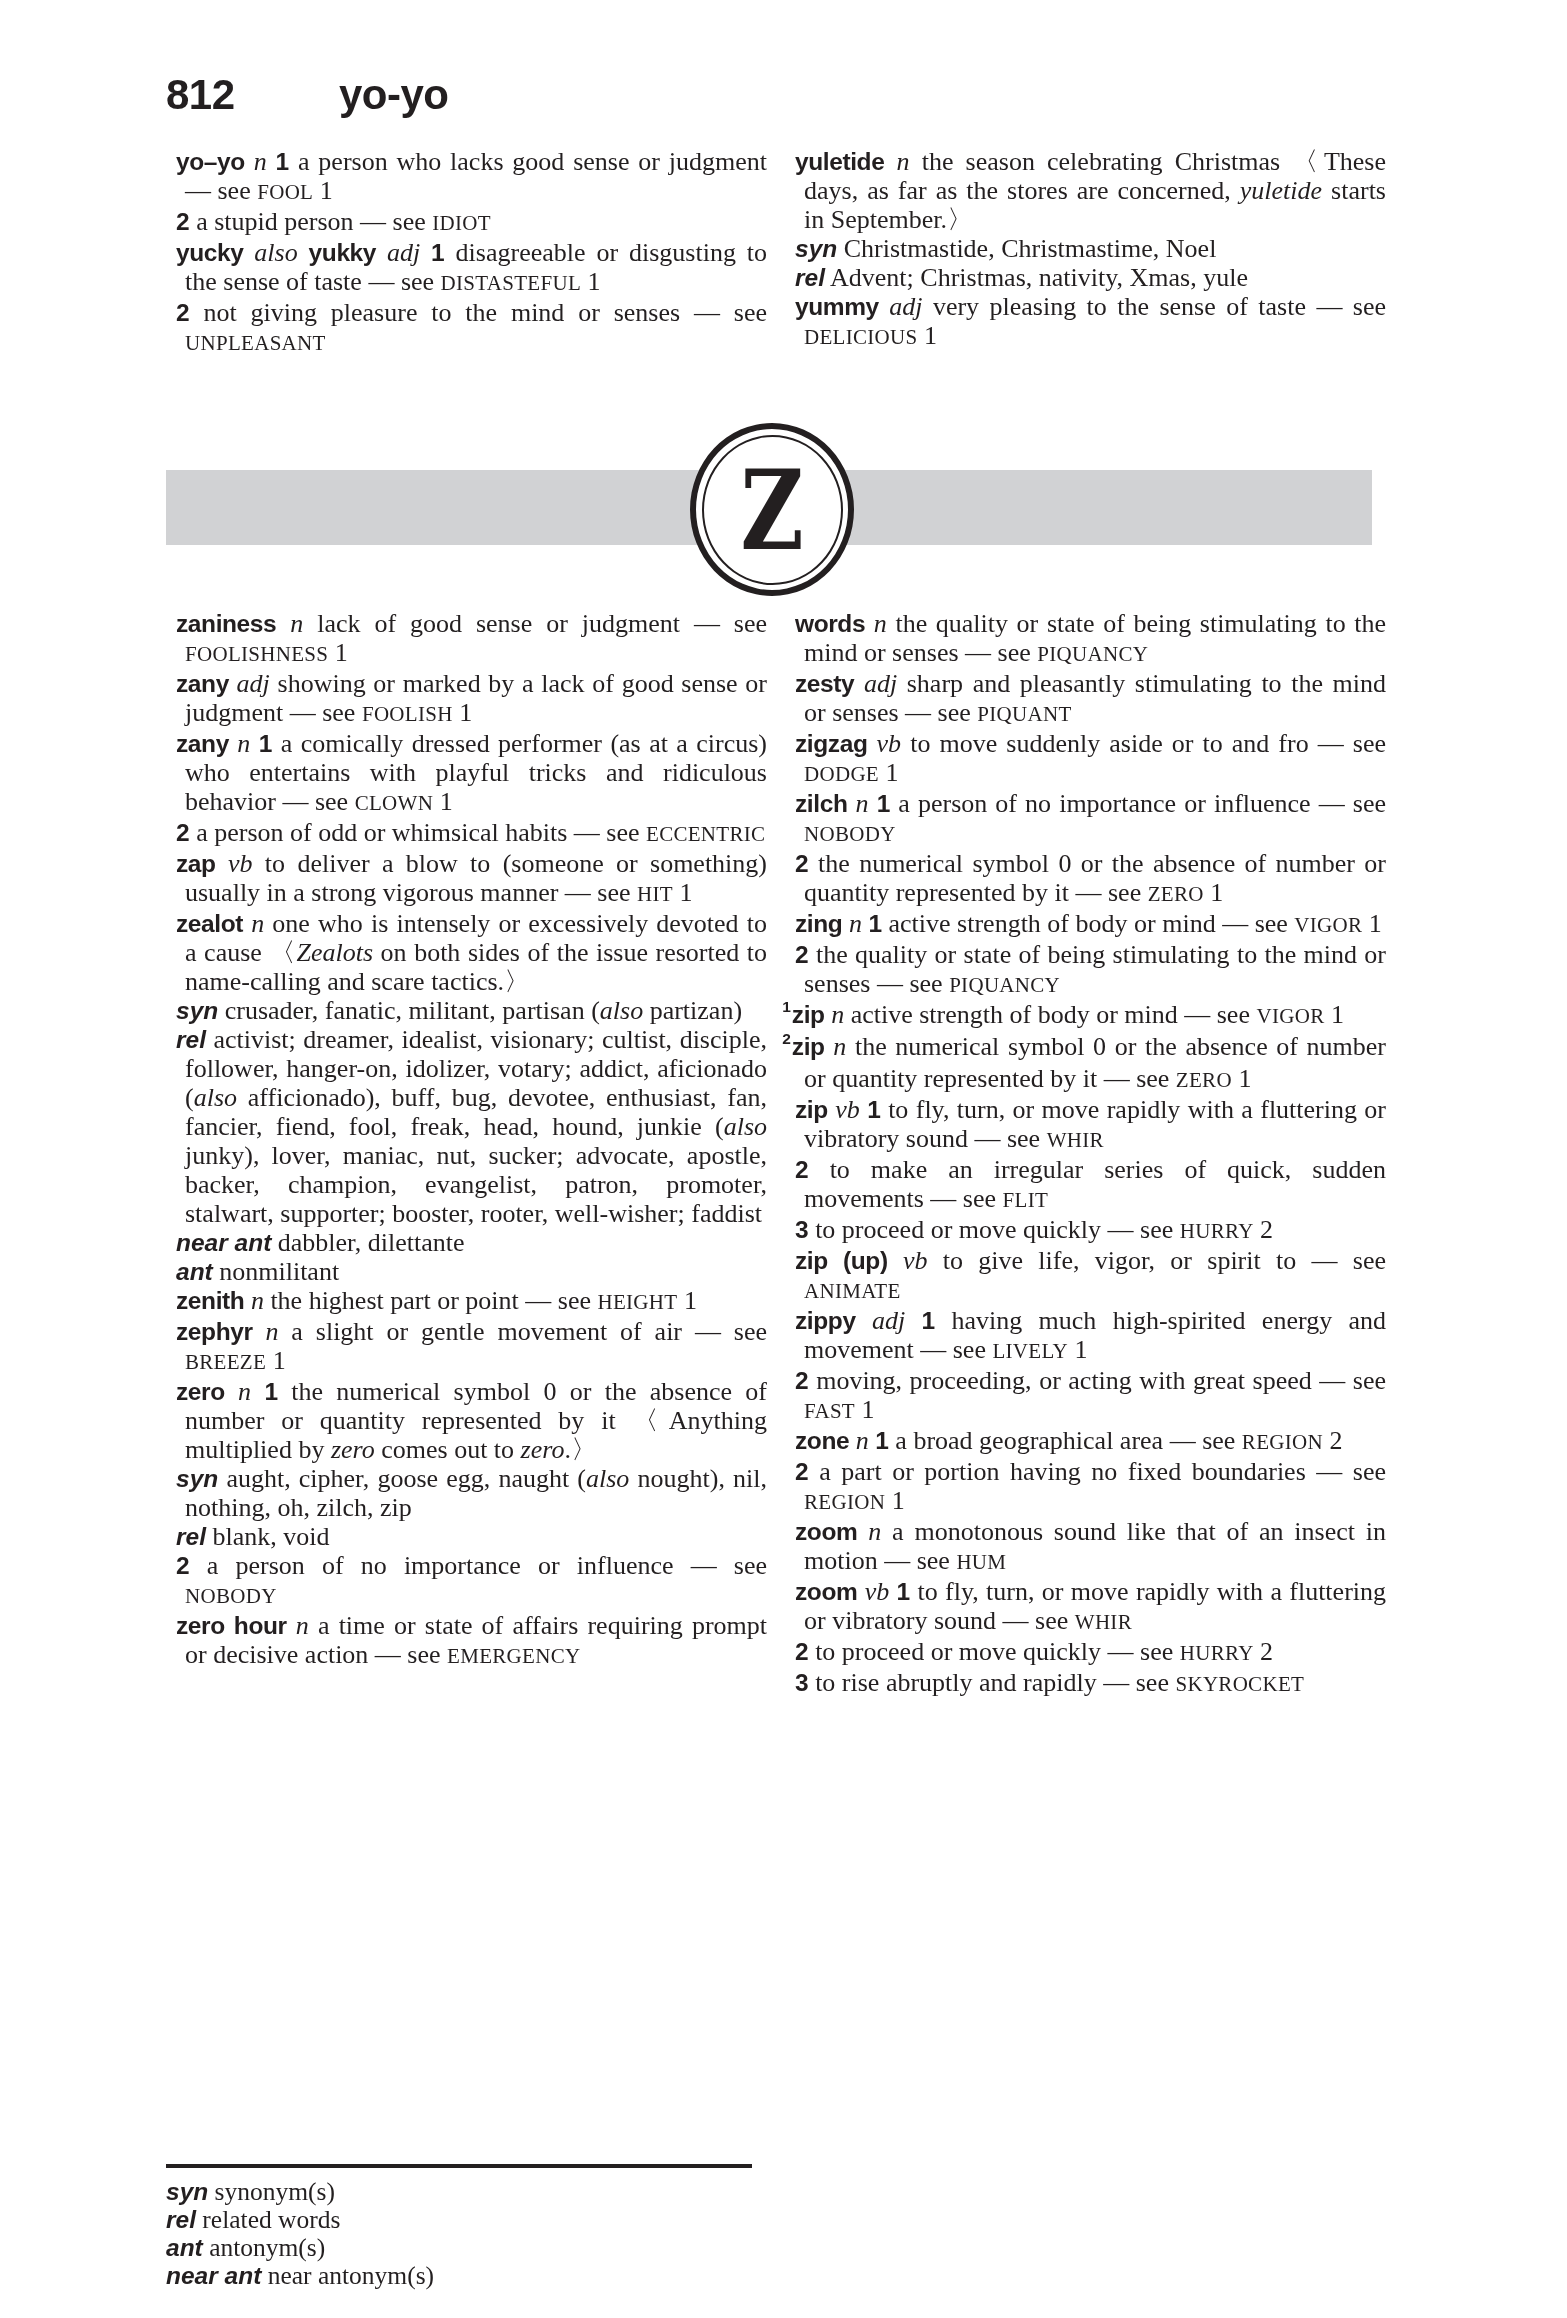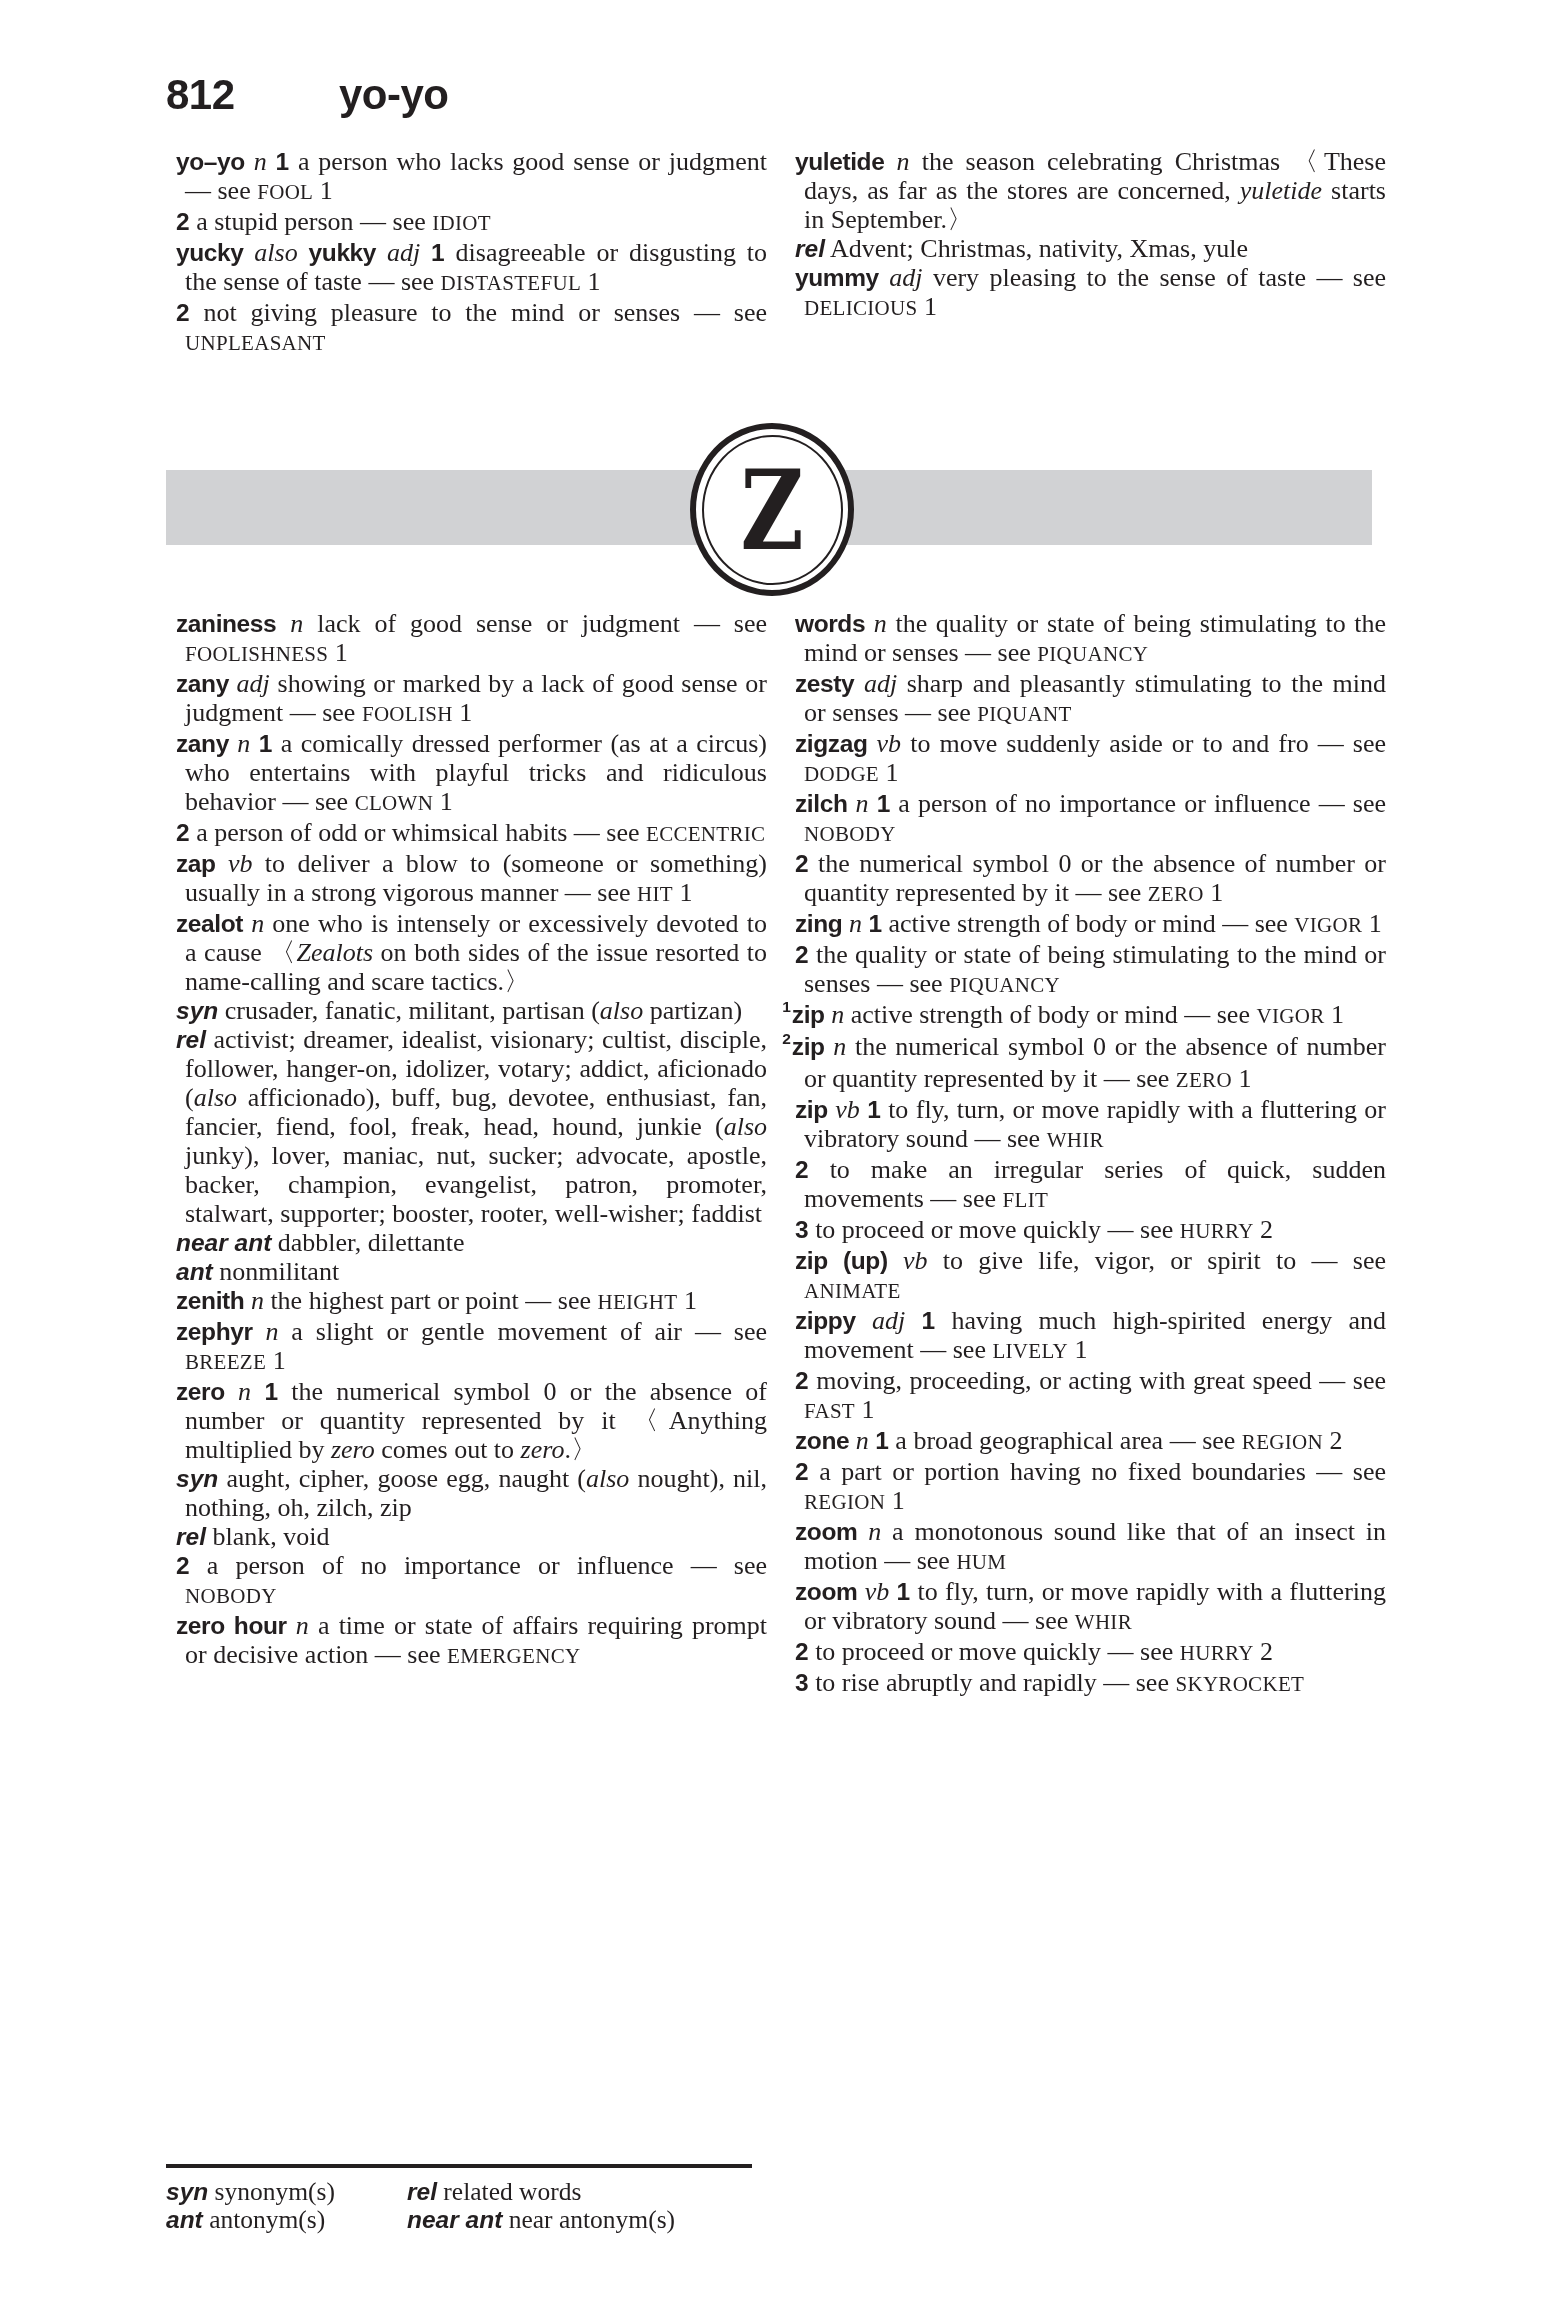--- a/index.html
+++ b/index.html
@@ -20,21 +20,21 @@
   .lbl { font-family: "Liberation Sans", sans-serif; font-weight: bold; font-style: italic; font-size: 24.5px; }
   .xref-up { font-size: 21px; letter-spacing: 0.3px; }
   .it { font-style: italic; }
   .sup { font-family: "Liberation Sans", sans-serif; font-weight: bold; font-size: 15.5px; position: relative; top: -11px; margin-left: -12.7px; margin-right: 0.9px; }
   .banner { position: absolute; left: 166px; top: 470px; width: 1206px; height: 75px; background: #d1d2d4; }
   .medallion { position: absolute; left: 690px; top: 423px; width: 164px; height: 173px; border-radius: 50%; background: #ffffff; border: 6.4px solid #231f20; box-sizing: border-box; }
   .medallion .inner { position: absolute; left: 5.5px; top: 5.5px; right: 5.5px; bottom: 5.5px; border-radius: 50%; border: 2.7px solid #231f20; }
   .medallion .letter { position: absolute; left: 0; right: 0; top: 12.7px; text-align: center; font-family: "DejaVu Serif", serif; font-weight: bold; font-size: 111px; line-height: 136px; transform: scaleX(0.78); }
   .footer-rule { position: absolute; left: 166px; top: 2164px; width: 586px; height: 3.6px; background: #231f20; }
   .legend { position: absolute; left: 166px; top: 2178px; font-family: "Liberation Serif", serif; font-size: 25.5px; line-height: 28px; }
-  .legend .row { display: flex; }
+  .legend .row { display: flex; flex-direction: column; }
   .legend .c1 { width: 241px; }
 </style>
 </head>
 <body>
 
 <div class="page">
 
   <div class="running-head">
     <span class="pg">812</span>
     <span>yo-yo</span>
@@ -70,20 +70,24 @@
       <span class="xref-up">UNPLEASANT</span>
     </p>
   </div>
 
   <div class="col col-right-top">
     <p class="entry">
       <span class="hw">yuletide</span>
       <span class="pos">n</span>
       <span>the season celebrating Christmas</span>
       <span>〈<span>These days, as far as the stores are concerned,</span> <span class="it">yuletide</span> <span>starts in September.</span>〉</span>
+    </p>
+    <p class="entry sense">
+      <span class="lbl">syn</span>
+      <span>Christmastide, Christmastime, Noel</span>
     </p>
     <p class="entry sense">
       <span class="lbl">rel</span>
       <span>Advent; Christmas, nativity, Xmas, yule</span>
     </p>
     <p class="entry">
       <span class="hw">yummy</span>
       <span class="pos">adj</span>
       <span>very pleasing to the sense of taste — see</span>
       <span class="xref-up">DELICIOUS</span>

